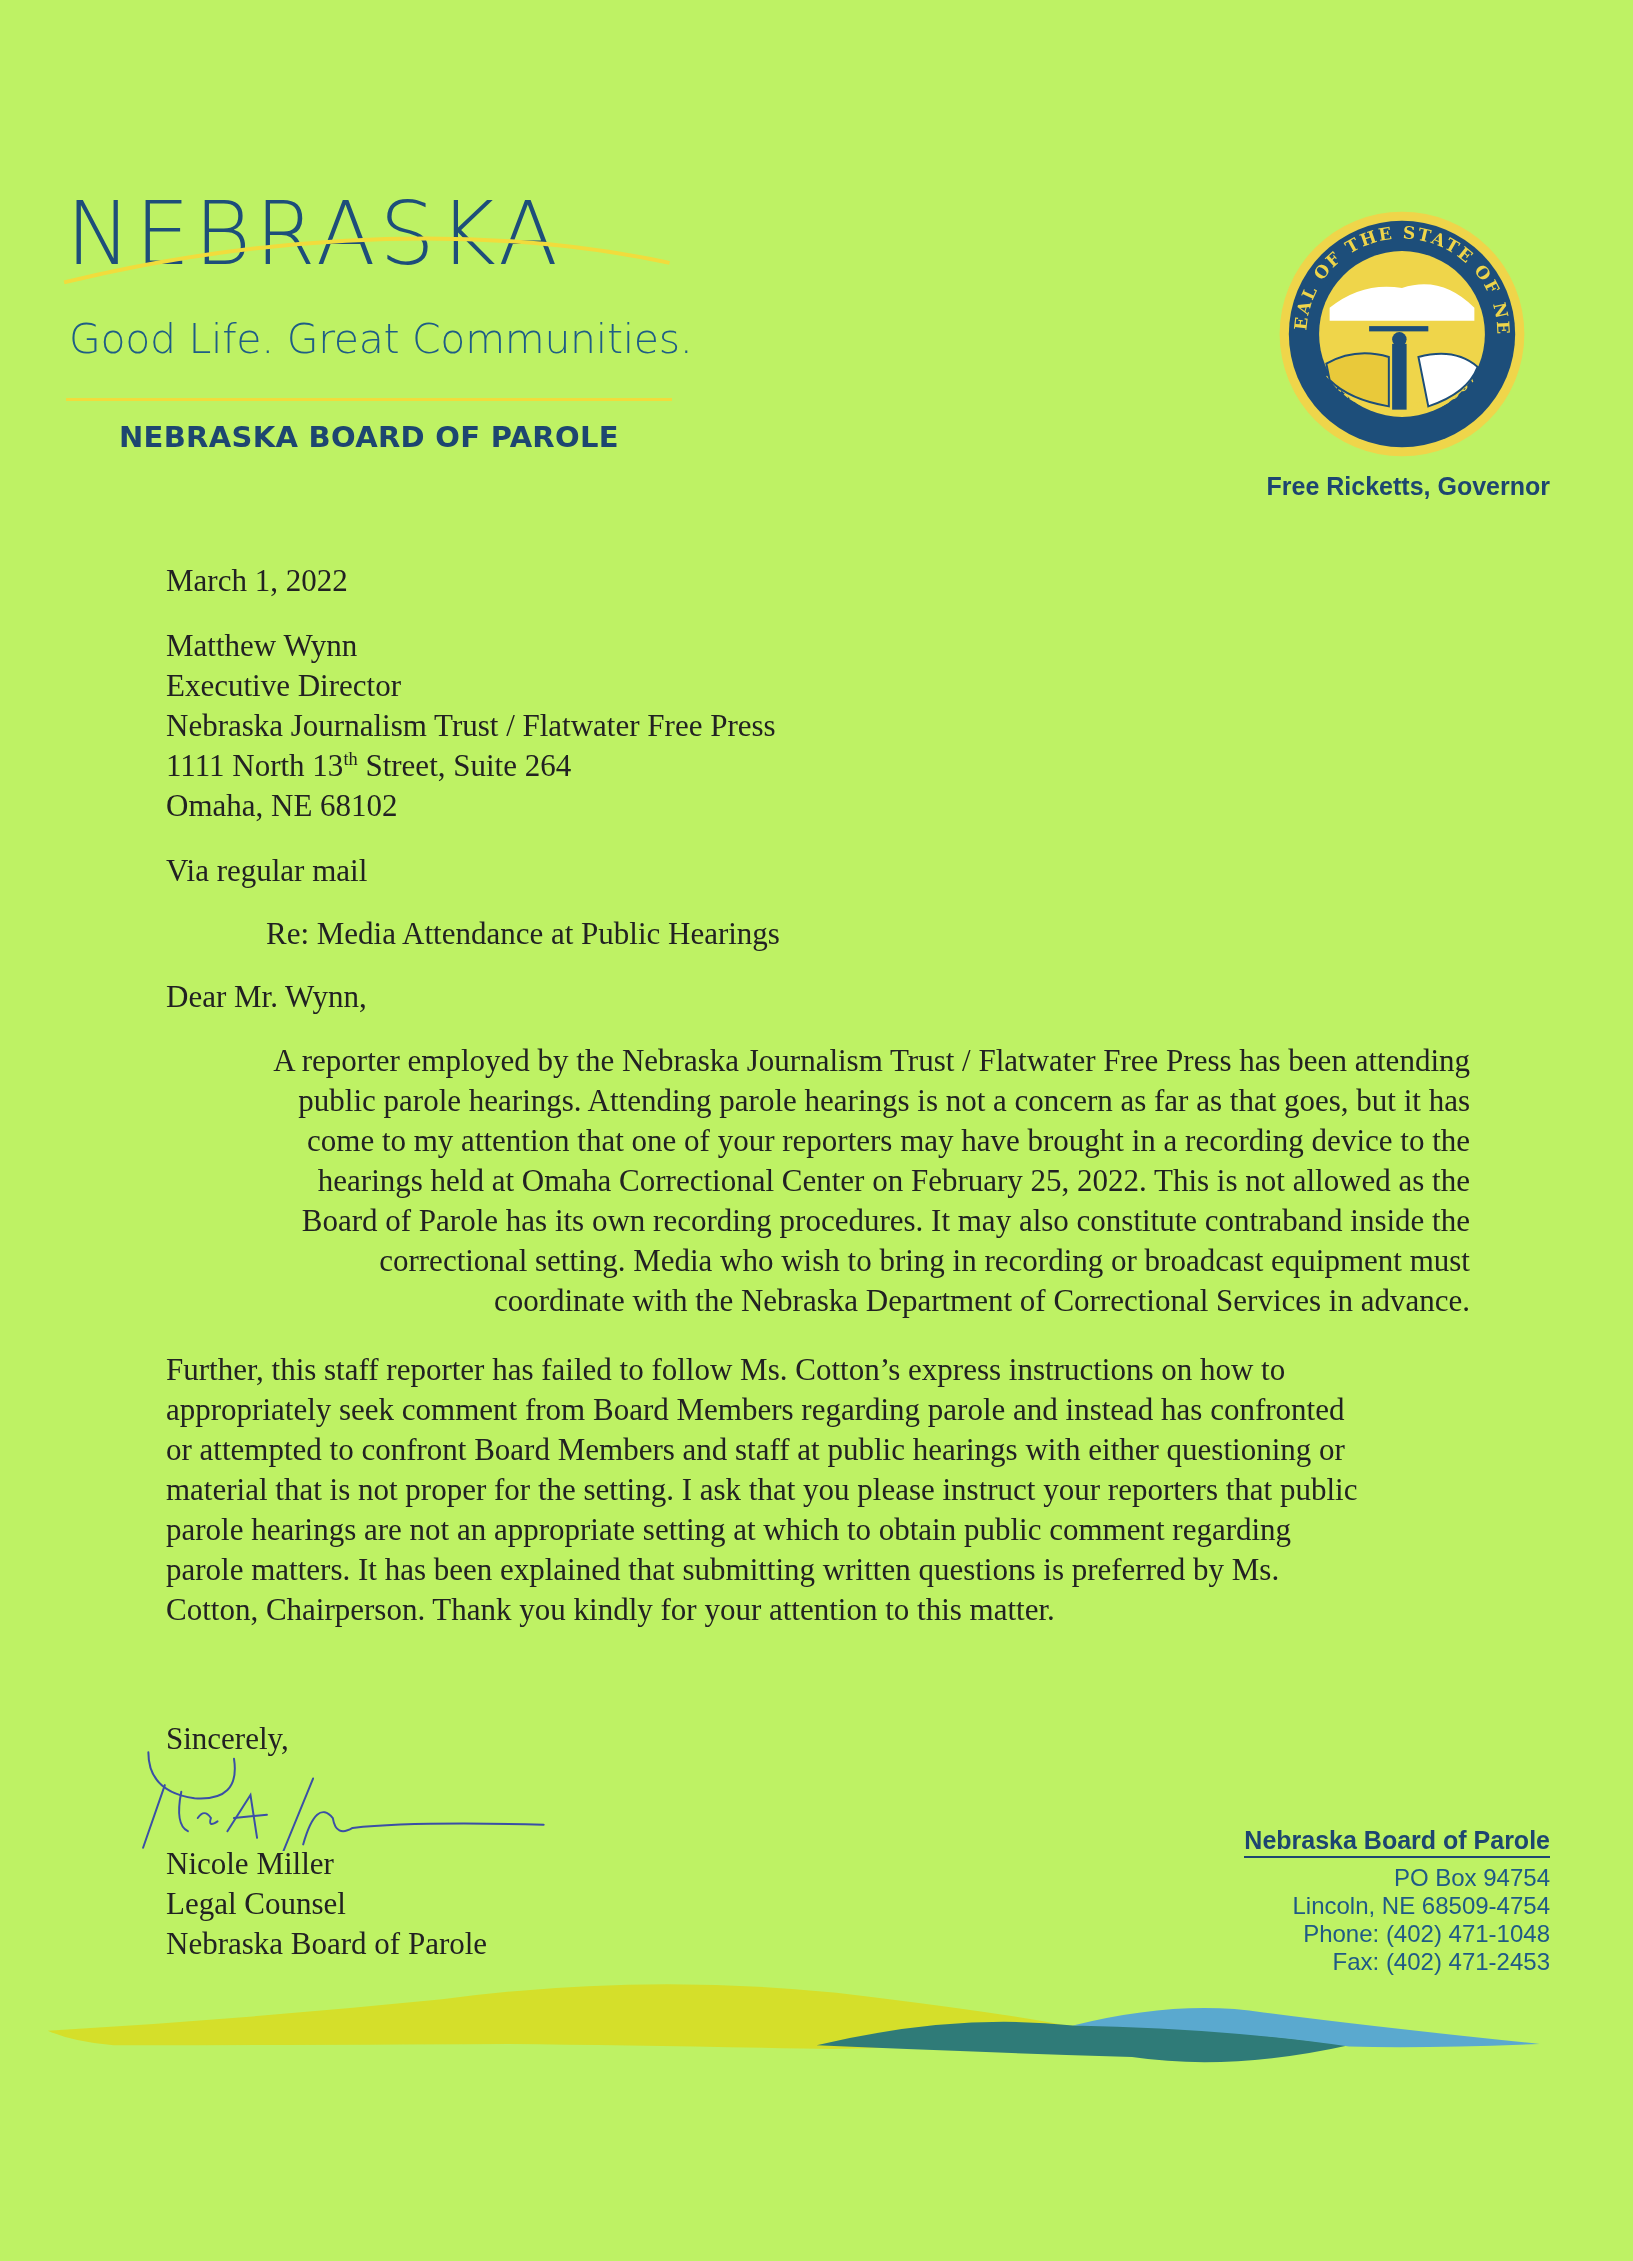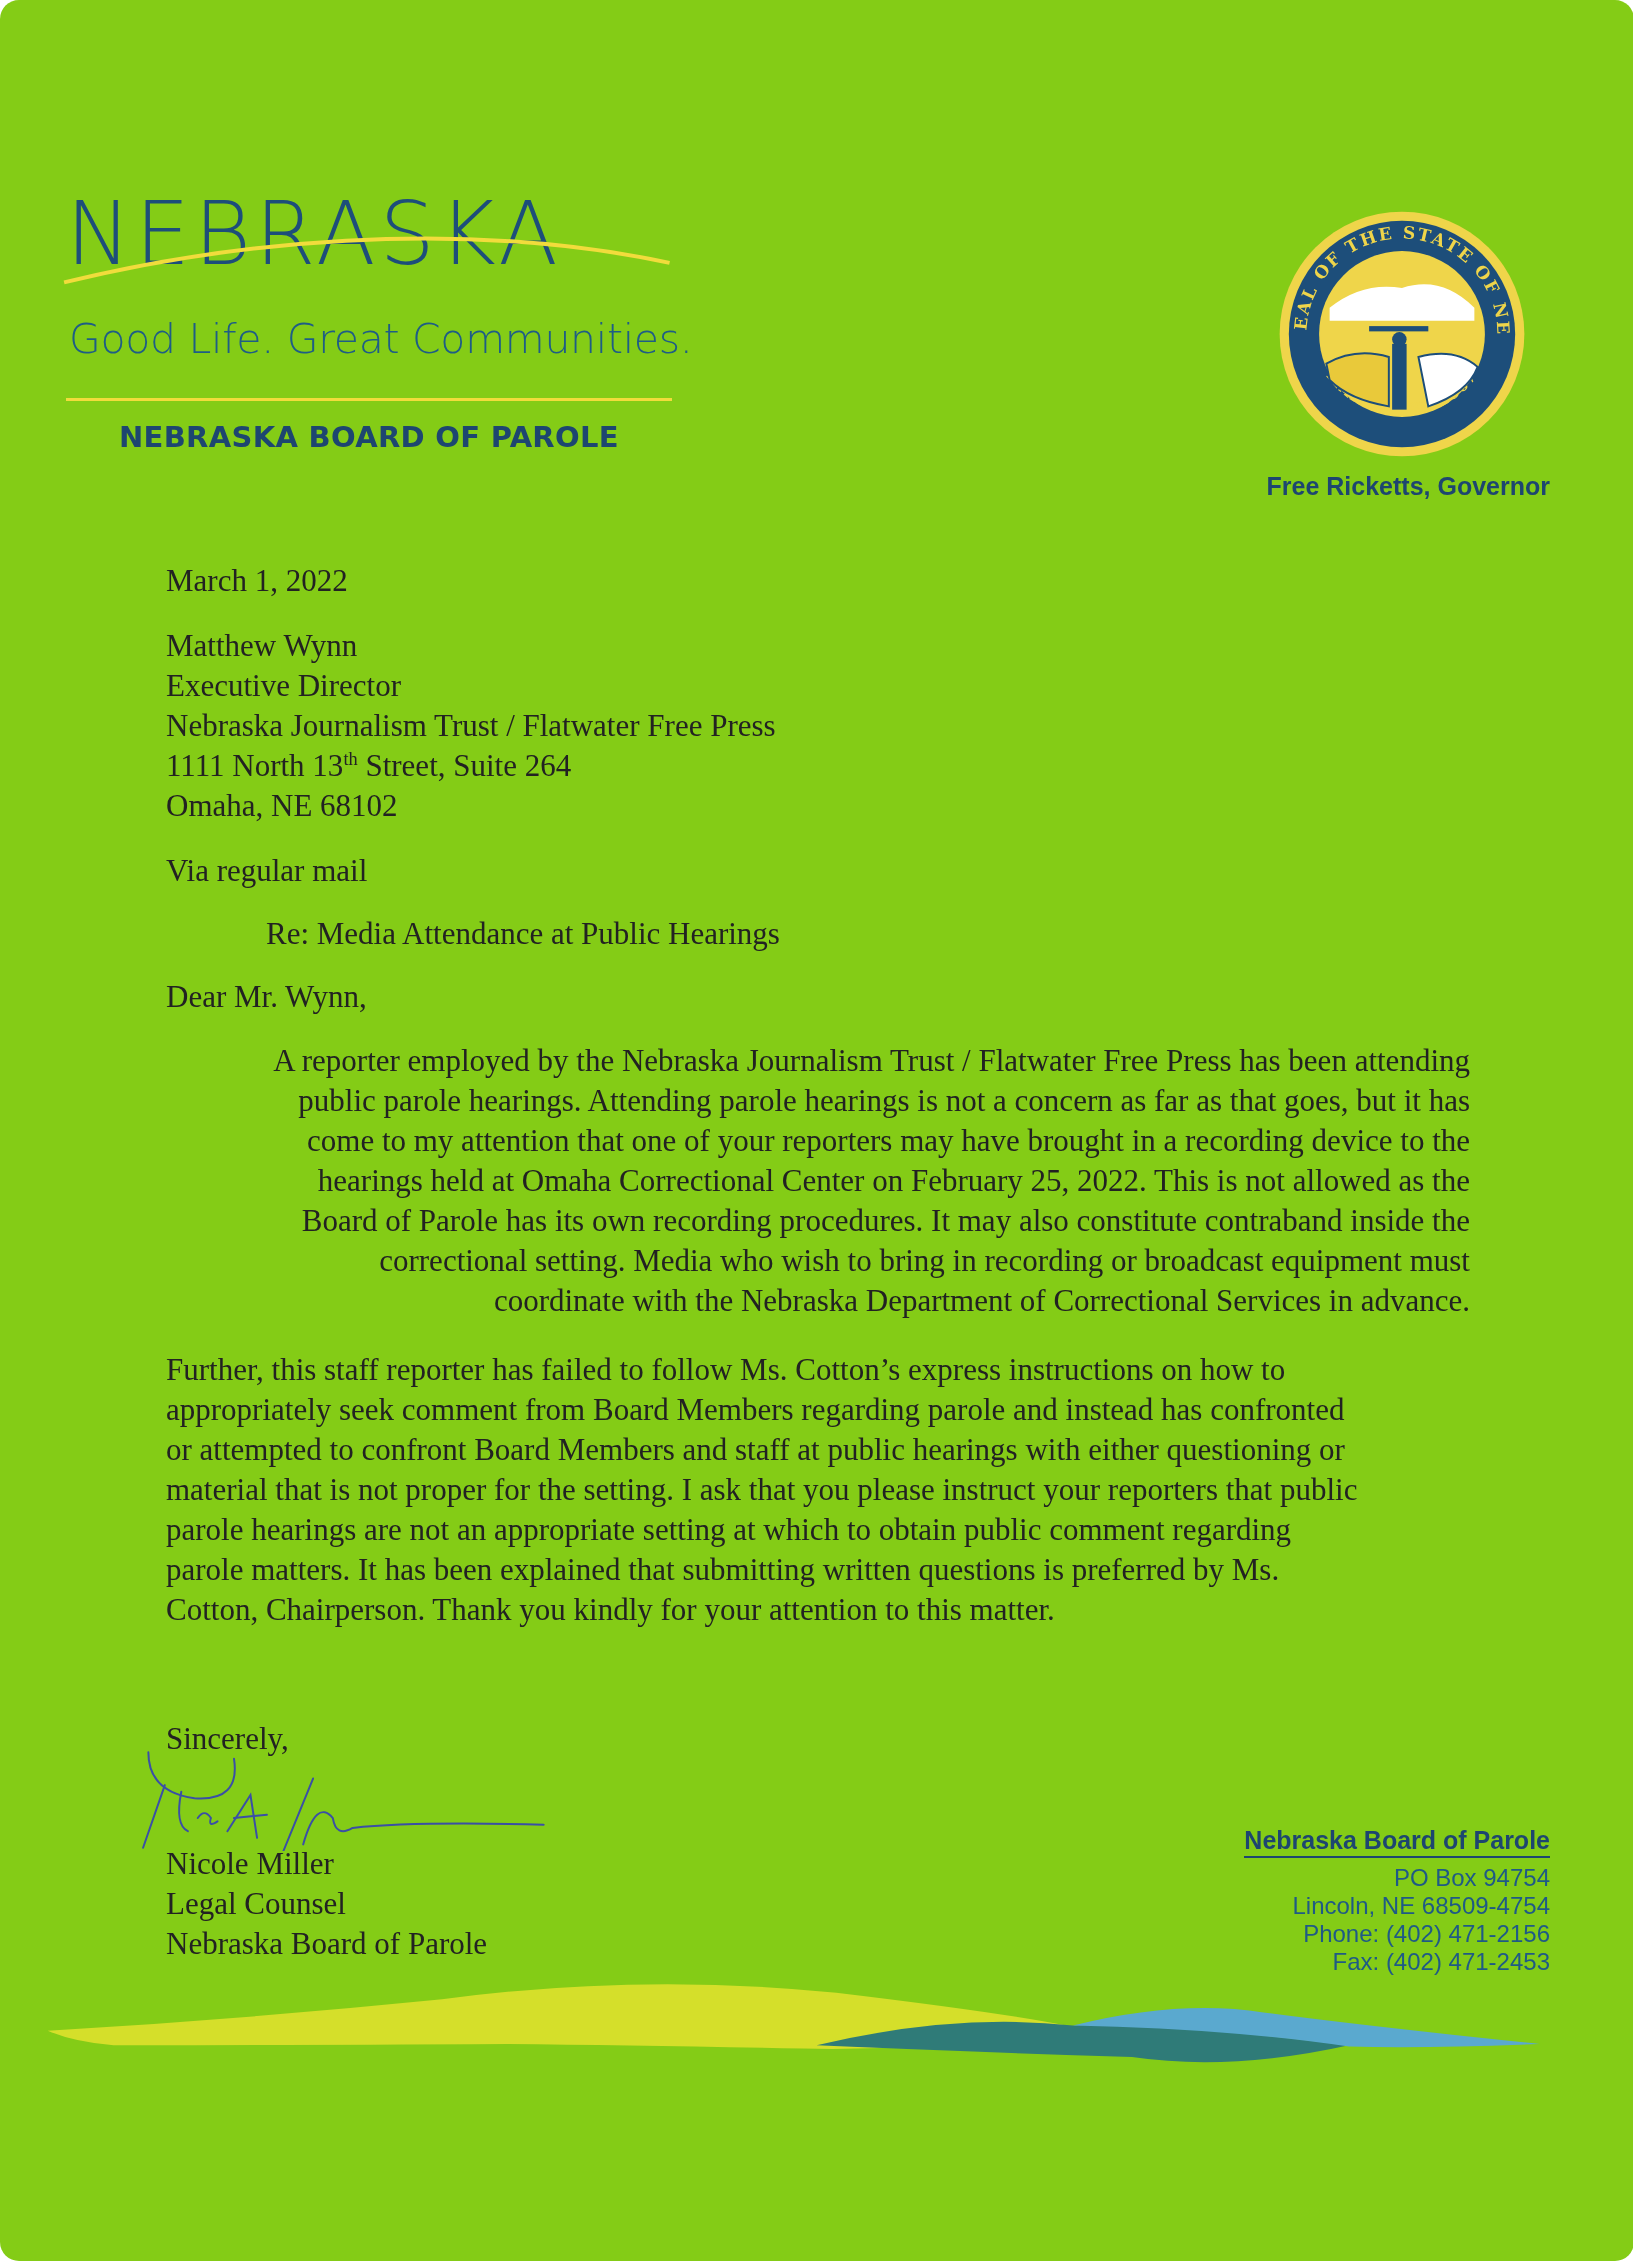--- a/index.html
+++ b/index.html
@@ -1,17 +1,17 @@
 <!DOCTYPE html>
 <html style="font-size:10.5px"><head>
 <meta charset="utf-8">
 <style>
   html, body { margin: 0; padding: 0; background: #ffffff; }
   body { width: 1634px; height: 2261px; position: relative; overflow: hidden; }
-  .page { position: absolute; inset: 0; background: #84cc16; border-radius: 19px; }
+  .page { position: absolute; inset: 0; background: #bef264; }
 
   
   .logo-word {
     position: absolute; left: 66px; top: 191px;
     font-family: "DejaVu Sans", sans-serif; font-weight: 300;
     font-size: 87px; letter-spacing: 4px; color: #1d4e7a;
     line-height: 1;
   }
   .logo-swoosh { position: absolute; left: 59px; top: 217px; }
   .tagline {
@@ -158,21 +158,21 @@
     <span class="line">Nicole Miller</span>
     <span class="line">Legal Counsel</span>
     <span class="line">Nebraska Board of Parole</span>
   </div>
 
   <div class="contact">
     <div class="contact-title">Nebraska Board of Parole</div>
     <div class="contact-lines">
       <div class="contact-line">PO Box 94754</div>
       <div class="contact-line">Lincoln, NE 68509-4754</div>
-      <div class="contact-line">Phone: (402) 471-2156</div>
+      <div class="contact-line">Phone: (402) 471-1048</div>
       <div class="contact-line">Fax: (402) 471-2453</div>
     </div>
   </div>
 
   <svg class="footer-wave" width="1515" height="92" viewBox="0 0 2300 140">
     <path d="M0 88 Q 300 70 600 40 Q 900 0 1200 30 Q 1450 60 1550 80 Q 1350 120 1150 115 Q 900 110 700 108 Q 300 110 100 110 Q 40 105 0 88 Z" fill="#d5df2a"></path>
     <path d="M1170 110 Q 1380 60 1560 80 Q 1700 70 1800 90 Q 1900 100 1980 110 Q 1800 150 1650 128 Q 1400 120 1170 110 Z" fill="#2f7b78"></path>
     <path d="M1560 80 Q 1720 40 1850 60 Q 2000 80 2270 108 Q 2100 115 1980 112 Q 1800 85 1560 80 Z" fill="#5aa9cf"></path>
   </svg>
 

